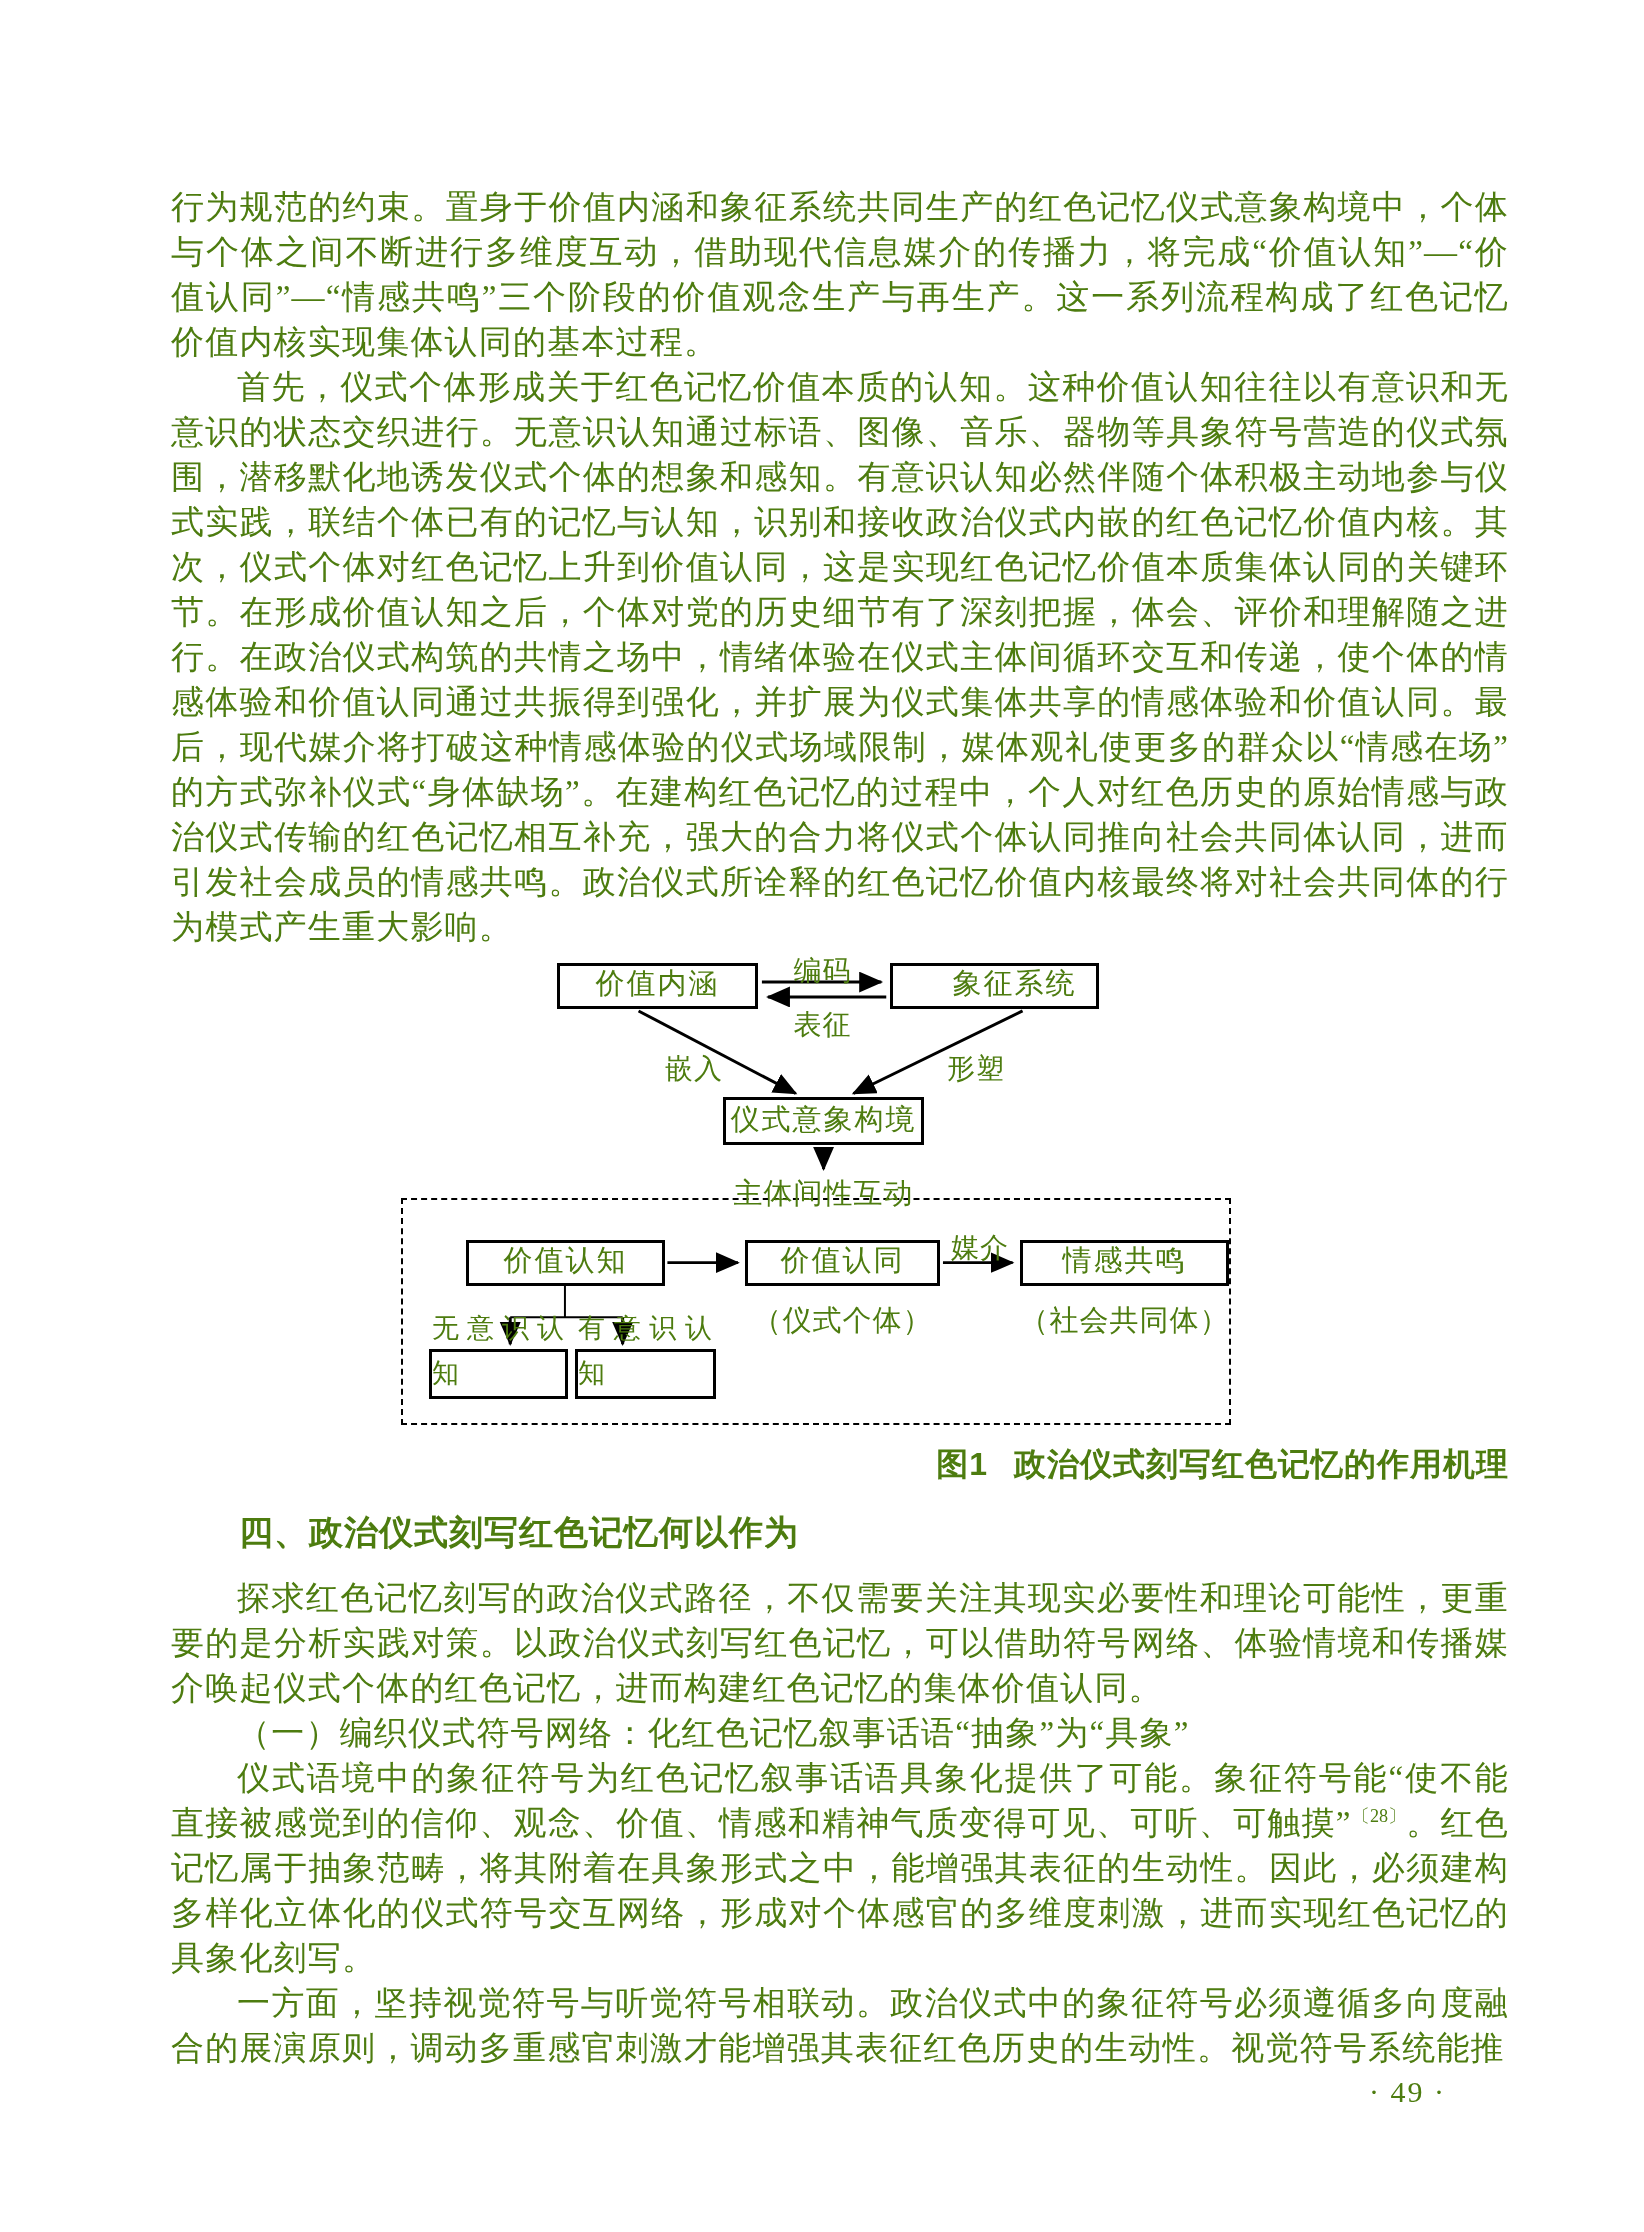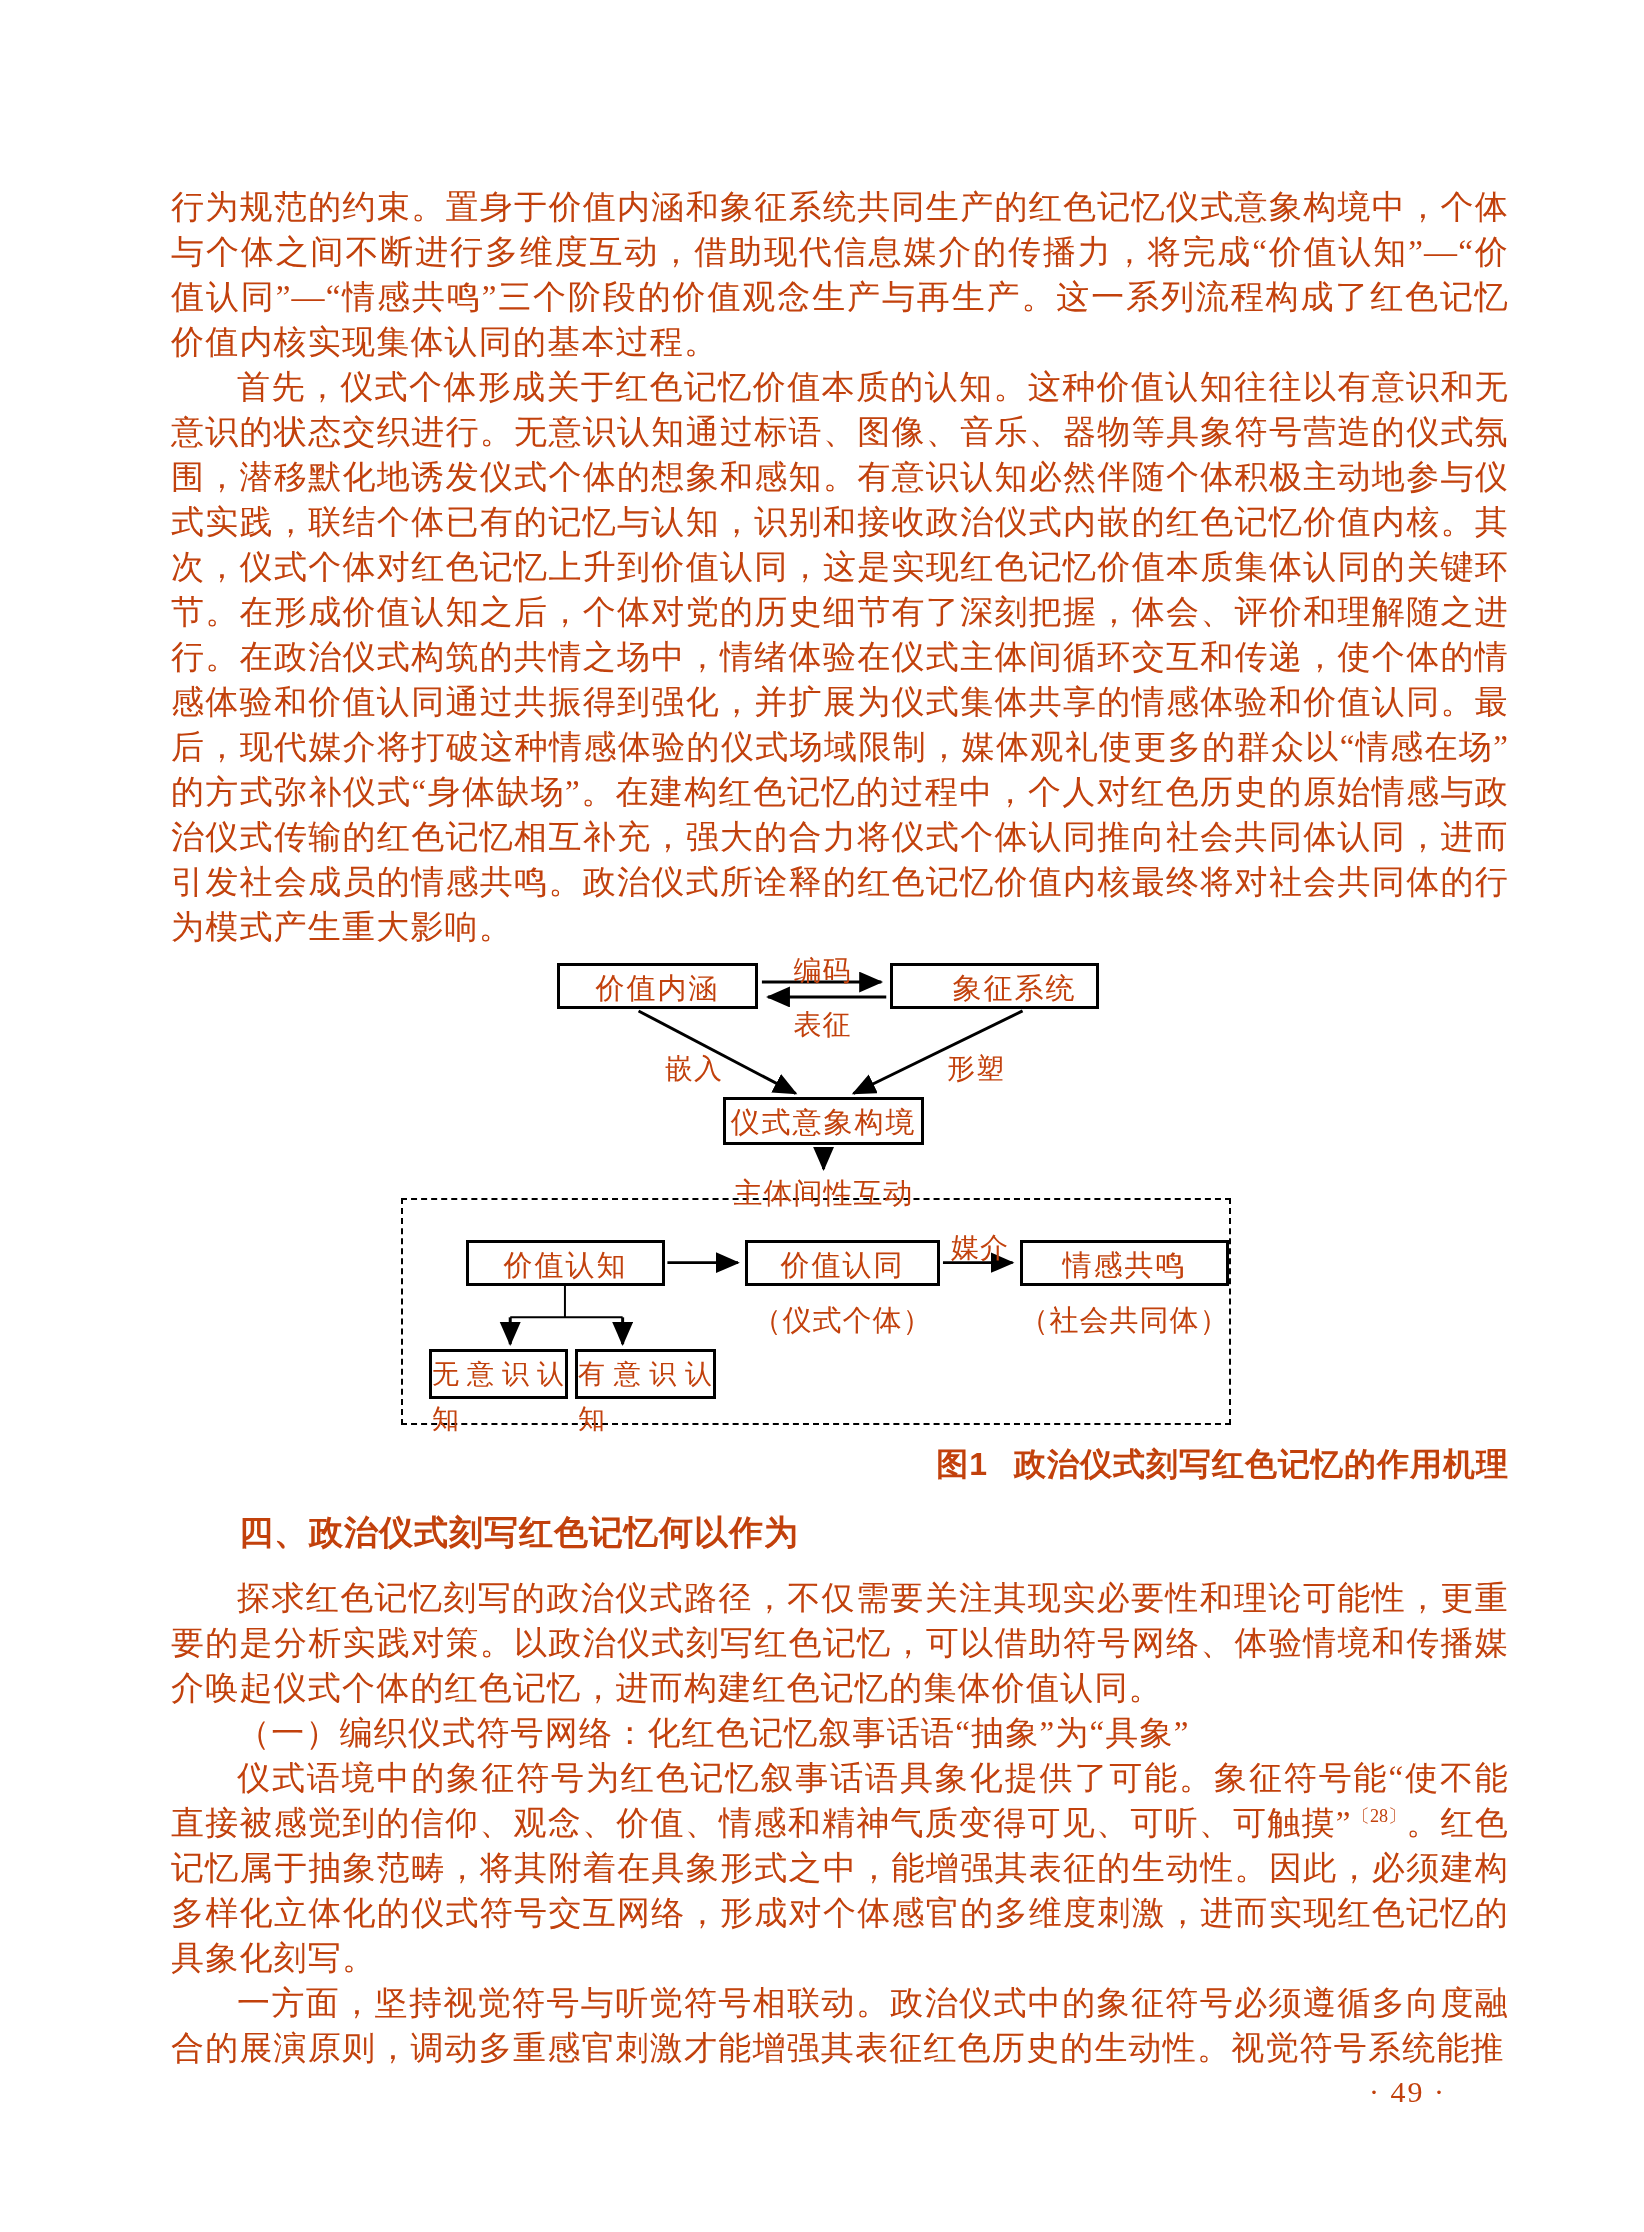--- a/index.html
+++ b/index.html
@@ -1,35 +1,35 @@
 <!DOCTYPE html>
 <html lang="zh"><head>
 <meta charset="utf-8">
 <style>
   html,body { margin:0; padding:0; background:#ffffff; }
   .page {
     position:relative; width:1645px; height:2233px; background:#ffffff;
-    font-family:"Liberation Serif","DejaVu Serif",serif; color:#c2410c;
+    font-family:"Liberation Serif","DejaVu Serif",serif; color:#4d7c0f;
     overflow:hidden;
   }
   .content {
     position:absolute; left:171px; top:185px; width:1338px;
     font-size:33px; line-height:45px; letter-spacing:1.2px;
     text-align:justify;
   }
   .body-par { margin:0; text-indent:2em; }
   .body-par.no-indent { text-indent:0; }
   sup.ref { font-size:0.55em; letter-spacing:0; vertical-align:super; line-height:0; }
 
   
   .figure { position:relative; width:1338px; height:472px; margin:6px 0 0 0; letter-spacing:0; text-indent:0; }
   .fig-svg { position:absolute; left:0; top:0; }
   .fbox {
     position:absolute; box-sizing:border-box; border:3px solid #000; background:#fff;
-    display:flex; align-items:flex-start; justify-content:center;
+    display:flex; align-items:flex-end; justify-content:center;
     font-family:Liberation Serif, serif; font-size:29px; letter-spacing:2px;
   }
   .fbox.small { font-size:27px; letter-spacing:1px; }
   .flabel {
     position:absolute; text-align:center;
     font-family:"Liberation Sans","DejaVu Sans",sans-serif; font-size:28px; letter-spacing:1px;
   }
   .dashed-region { position:absolute; box-sizing:border-box; border:2.5px dashed #000; background:transparent; }
 
   .figcaption {

